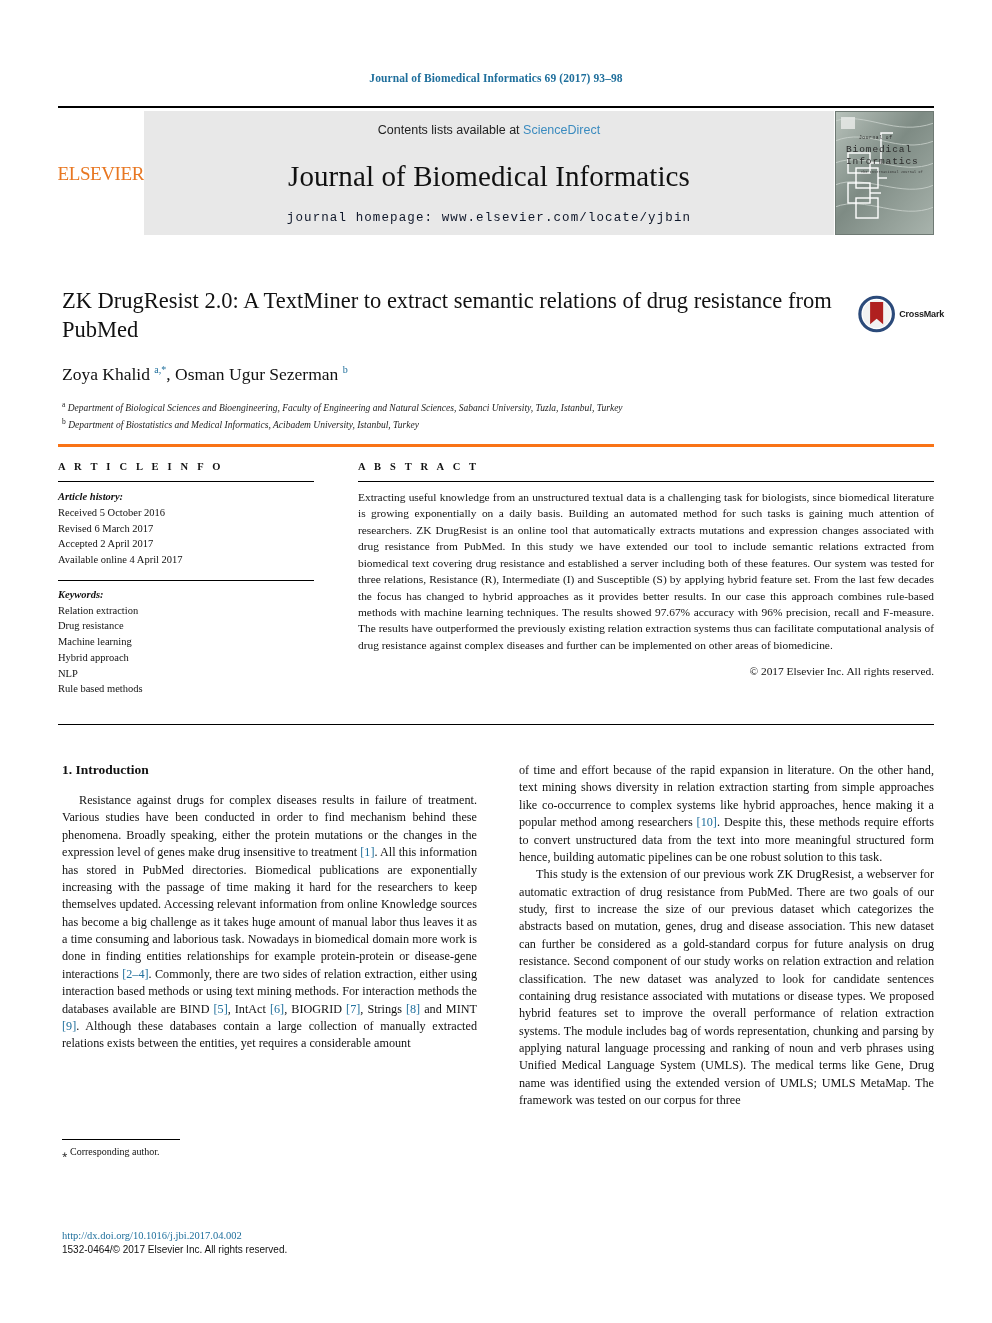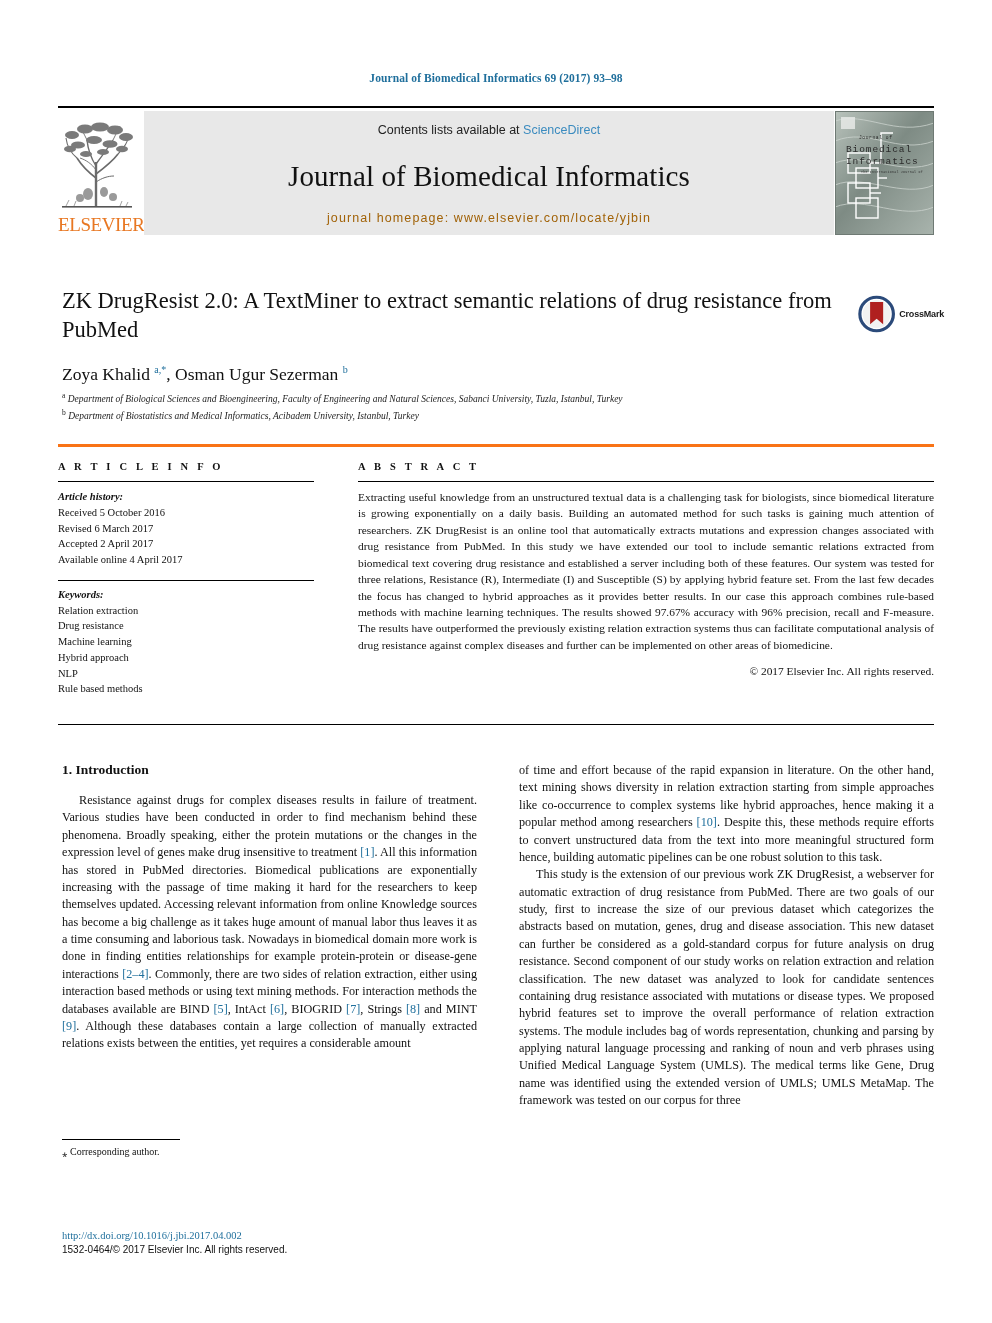--- a/index.html
+++ b/index.html
@@ -50,22 +50,22 @@
     width: 876px;
     height: 124px;
     display: flex;
     flex-direction: row;
     align-items: stretch;
   }
   .elsevier-logo {
     width: 86px;
     flex: 0 0 86px;
     display: flex;
-    flex-direction: column;
-    align-items: flex-start;
+    flex-direction: row;
+    align-items: center;
     justify-content: flex-end;
     padding-bottom: 1px;
     background: #fff;
   }
   .tree-svg { display:block; }
   .elsevier-word {
     font-family: "Liberation Serif", serif;
     font-size: 19px;
     letter-spacing: -0.4px;
     color: #E87722;
@@ -93,23 +93,23 @@
   }
   .journal-name {
     font-family: "Liberation Serif", serif;
     font-size: 29px;
     color: #111;
     letter-spacing: 0.1px;
     line-height: 1;
     margin-top: 4px;
   }
   .homepage-line {
-    font-family: Liberation Sans, sans-serif;
+    font-family: Liberation Mono, monospace;
     font-size: 12.5px;
-    color: #a16207;
+    color: #0f172a;
     letter-spacing: 1.1px;
     margin-bottom: 1px;
   }
   .cover-thumb {
     flex: 0 0 99px;
     width: 99px;
     background: #8e9a93;
     position: relative;
     overflow: hidden;
     border-left: 1px solid #fff;
@@ -134,21 +134,21 @@
     font-family: "Liberation Serif", serif;
     font-size: 17.5px;
     color: #111;
   }
   .authors sup {
     font-size: 10px;
     color: #1f6f9c;
     vertical-align: super;
   }
   .affiliations {
-    margin-top: 5px;
+    margin-top: 14px;
     font-family: "Liberation Serif", serif;
     font-size: 9.5px;
     font-style: italic;
     line-height: 1.55;
     color: #222;
   }
   .affiliations sup {
     font-style: normal;
     font-size: 7.5px;
     vertical-align: super;

